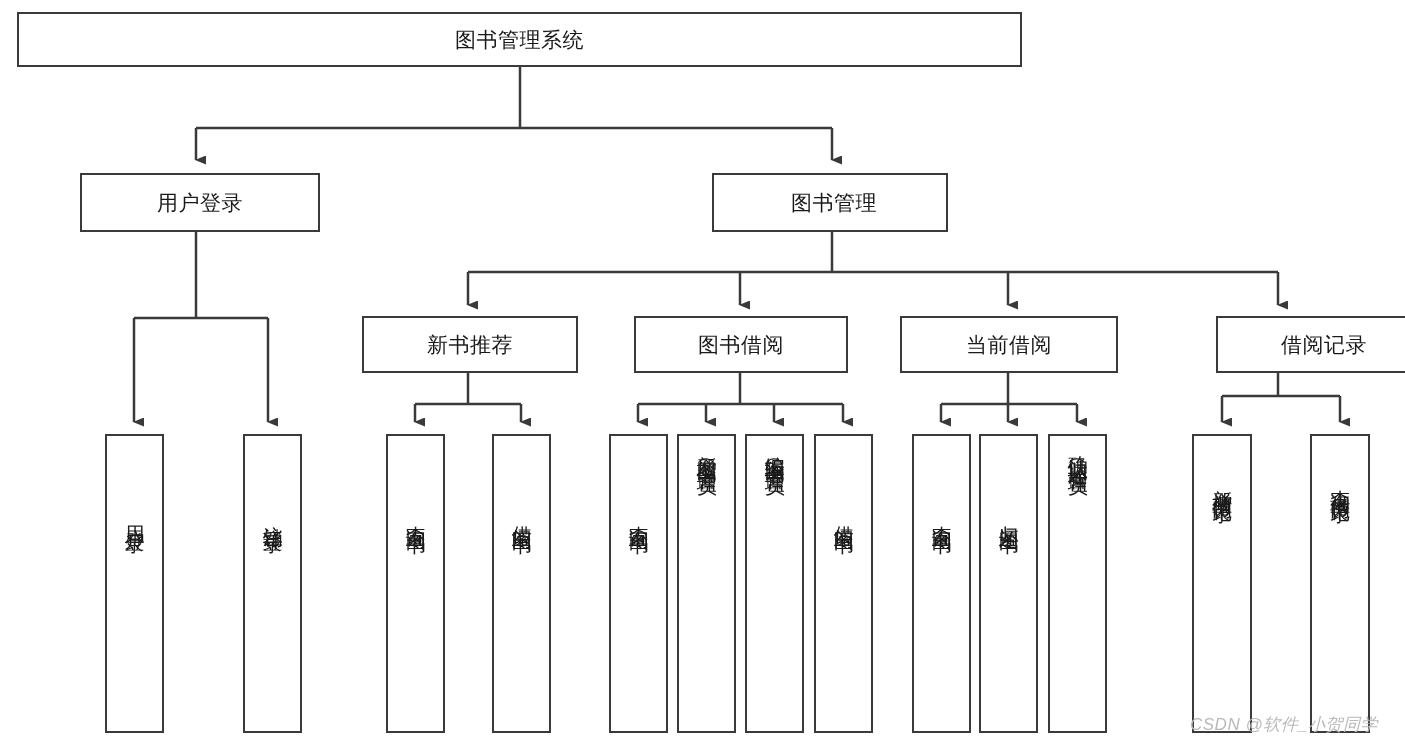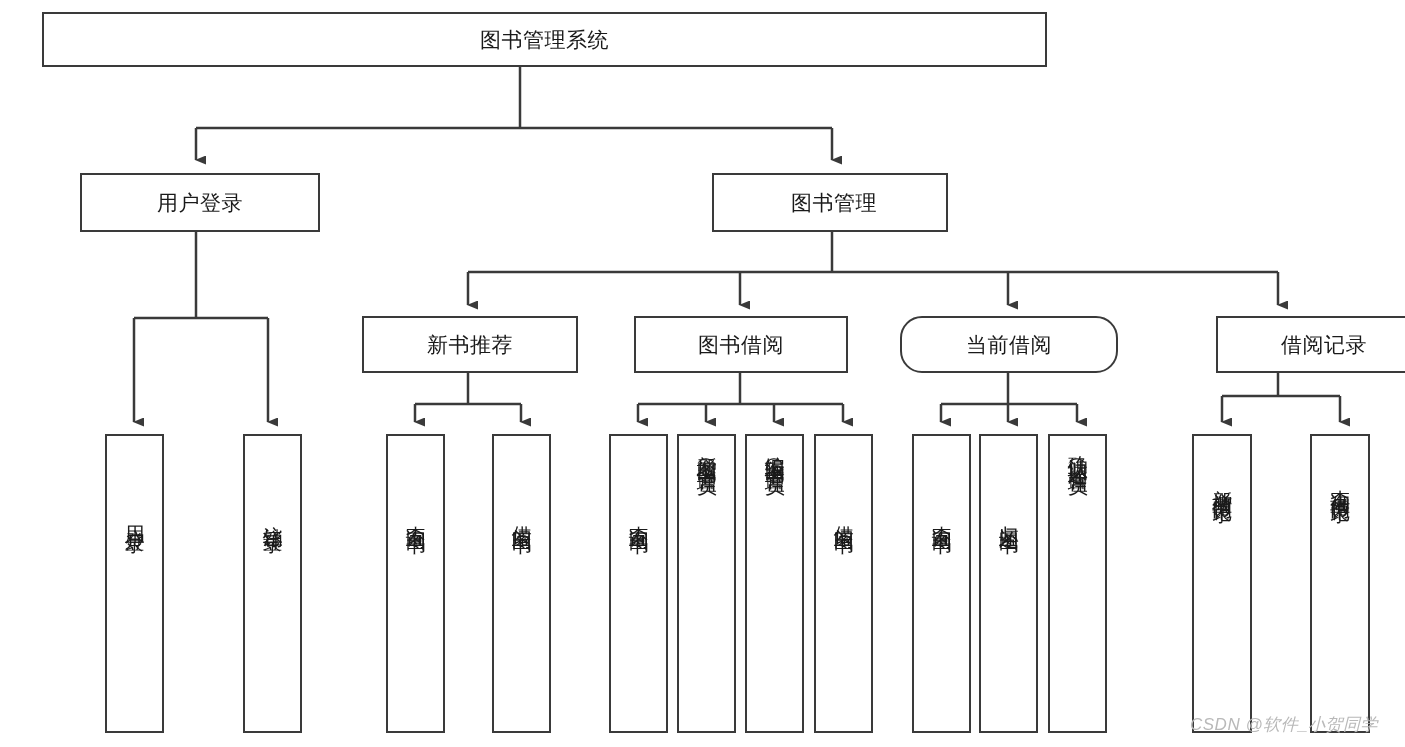--- a/index.html
+++ b/index.html
@@ -123,38 +123,38 @@
       <path d="M1008,404 L1008,422" marker-end="url(#arrowhead)"></path>
       <path d="M1077,404 L1077,422" marker-end="url(#arrowhead)"></path>
 
       <path d="M1278,373 L1278,396"></path>
       <path d="M1222,396 L1340,396"></path>
       <path d="M1222,396 L1222,422" marker-end="url(#arrowhead)"></path>
       <path d="M1340,396 L1340,422" marker-end="url(#arrowhead)"></path>
     </g>
   </svg>
 
-  <div class="node h-node root" style="left:17px; top:12px; width:1005px; height:55px;margin-left:25px;">
+  <div class="node h-node root" style="left:17px; top:12px; width:1005px; height:55px;">
     <span class="lbl">图书管理系统</span>
   </div>
 
   <div class="node h-node" style="left:80px; top:173px; width:240px; height:59px;">
     <span class="lbl">用户登录</span>
   </div>
   <div class="node h-node" style="left:712px; top:173px; width:236px; height:59px;padding-left:8px;">
     <span class="lbl">图书管理</span>
   </div>
 
   <div class="node h-node" style="left:634px; top:316px; width:214px; height:57px;">
     <span class="lbl">图书借阅</span>
   </div>
   <div class="node h-node" style="left:362px; top:316px; width:216px; height:57px;">
     <span class="lbl">新书推荐</span>
   </div>
-  <div class="node h-node" style="left:900px; top:316px; width:218px; height:57px;border-radius:22px;">
+  <div class="node h-node" style="left:900px; top:316px; width:218px; height:57px;">
     <span class="lbl">当前借阅</span>
   </div>
   <div class="node h-node" style="left:1172px; top:316px; width:216px; height:57px;margin-left:44px;">
     <span class="lbl">借阅记录</span>
   </div>
 
   <div class="node v-node" style="left:105px; top:434px; width:59px; height:299px; padding-top:74px;">
     <span class="lbl">用户登录</span>
   </div>
   <div class="node v-node" style="left:243px; top:434px; width:59px; height:299px; padding-top:74px;">

